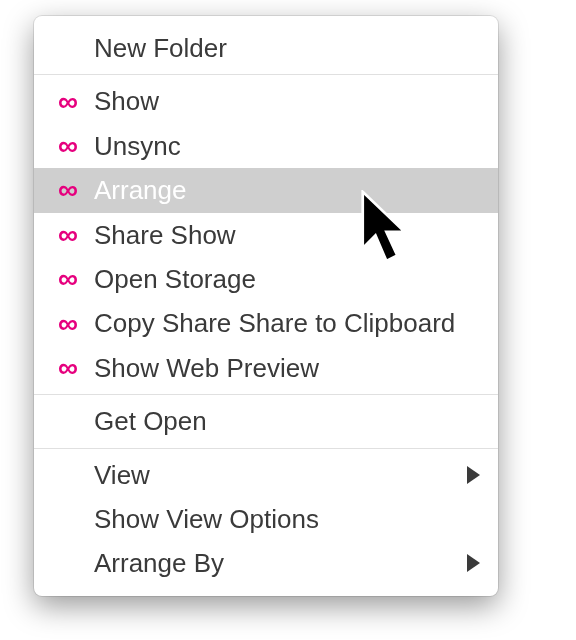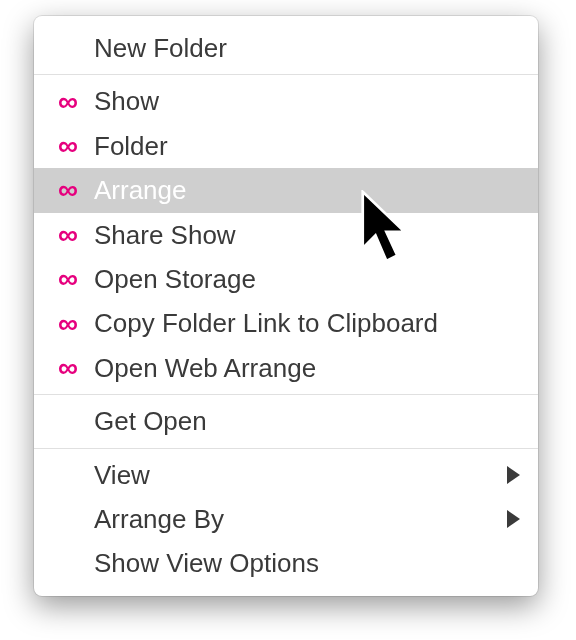--- a/index.html
+++ b/index.html
@@ -5,21 +5,21 @@
     * { margin:0; padding:0; box-sizing:border-box; }
     body {
       width:576px; height:640px;
       font-family: 'Helvetica Neue', Helvetica, Arial, sans-serif;
       background:#fff;
       position:relative;
     }
     .menu {
       position:absolute;
       left:34px; top:16px;
-      width:504px;
+      width:464px;
       background:#fff;
       border-radius:8px;
       box-shadow:0 10px 30px rgba(0,0,0,0.4), 0 0 0 1px rgba(0,0,0,0.1);
       padding:6px 0;
     }
     .group { padding:4px 0; }
     .sep { height:1px; background:rgba(0,0,0,0.12); margin:0; }
     .item {
       display:flex;
       align-items:center;
@@ -84,21 +84,21 @@
     <div class="item">
       <span class="icon-wrap">
           <span class="infinity">∞</span>
         </span>
       <span>Show</span>
     </div>
     <div class="item">
       <span class="icon-wrap">
           <span class="infinity">∞</span>
         </span>
-      <span>Folder</span>
+      <span>Unsync</span>
     </div>
     <div class="item highlight">
       <span class="icon-wrap">
           <span class="infinity">∞</span>
         </span>
       <span>Arrange</span>
     </div>
     <div class="item">
       <span class="icon-wrap">
           <span class="infinity">∞</span>
@@ -108,27 +108,27 @@
     <div class="item">
       <span class="icon-wrap">
           <span class="infinity">∞</span>
         </span>
       <span>Open Storage</span>
     </div>
     <div class="item">
       <span class="icon-wrap">
           <span class="infinity">∞</span>
         </span>
-      <span>Copy Folder Link to Clipboard</span>
+      <span>Copy Share Share to Clipboard</span>
     </div>
     <div class="item">
       <span class="icon-wrap">
           <span class="infinity">∞</span>
         </span>
-      <span>Open Web Arrange</span>
+      <span>Show Web Preview</span>
     </div>
   </div>
 
   <div class="sep"></div>
 
   <div class="group">
     <div class="item">
       <span class="icon-wrap"></span>
       <span>Get Open</span>
     </div>
@@ -137,26 +137,26 @@
   <div class="sep"></div>
 
   <div class="group">
     <div class="item">
       <span class="icon-wrap"></span>
       <span>View</span>
       <span class="submenu-arrow"></span>
     </div>
     <div class="item">
       <span class="icon-wrap"></span>
-      <span>Arrange By</span>
-      <span class="submenu-arrow"></span>
+      <span>Show View Options</span>
     </div>
     <div class="item">
       <span class="icon-wrap"></span>
-      <span>Show View Options</span>
+      <span>Arrange By</span>
+      <span class="submenu-arrow"></span>
     </div>
   </div>
 
 </div>
 
 <svg class="cursor" viewBox="0 0 32 44">
   <path d="M1 1 L1 32 L8 25 L14 39 L20 36 L14 23 L24 23 Z" fill="#000" stroke="#fff" stroke-width="1.5"></path>
 </svg>
 
 </body></html>

